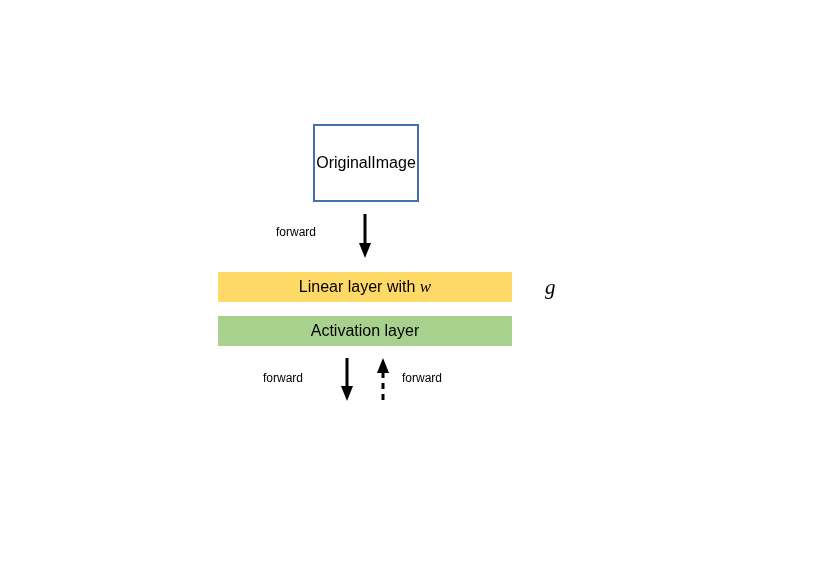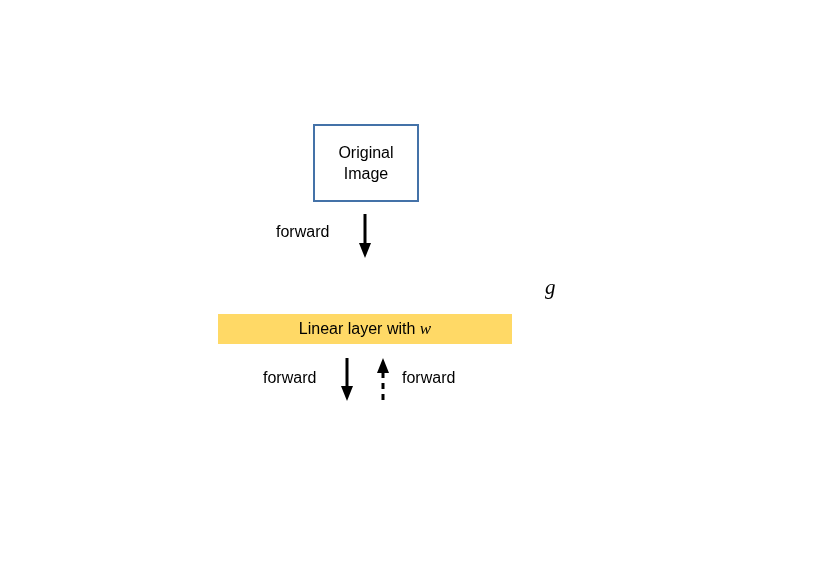--- a/index.html
+++ b/index.html
@@ -28,41 +28,40 @@
   .input-box {
     position: absolute;
     left: 313px;
     top: 124px;
     width: 106px;
     height: 78px;
     box-sizing: border-box;
     border: 2px solid #4472A8;
     background: #ffffff;
     display: flex;
-    flex-direction: column;
+    flex-direction: row;
     align-items: center;
     justify-content: center;
     line-height: 1.32;
   }
   .input-box .line {
     font-size: 16px;
     color: #000000;
     white-space: nowrap;
   }
 
   
   .layer-bar {
     position: absolute;
     left: 218px;
     width: 294px;
     height: 30px;
     display: flex;
     align-items: center;
     justify-content: center;
-    margin-top: 42px;
   }
   .layer-bar .bar-label {
     font-size: 16px;
     color: #000000;
     white-space: nowrap;
   }
   .layer-bar .bar-label .math {
     font-family: "Liberation Serif", serif;
     font-style: italic;
     font-size: 17px;
@@ -84,21 +83,21 @@
     font-family: "Liberation Serif", serif;
     font-style: italic;
     font-size: 21px;
     color: #000000;
     line-height: 26px;
   }
 
   
   .flow-label {
     position: absolute;
-    font-size: 16px;
+    font-size: 12px;
     color: #000000;
     white-space: nowrap;
     line-height: 20px;
   }
   #label-forward-top  { left: 276px; top: 222px; }
   #label-forward-bot  { left: 263px; top: 368px; }
   #label-backward     { left: 402px; top: 368px; }
 
   
   .arrow {
@@ -124,20 +123,23 @@
     <line x1="10" y1="2" x2="10" y2="35" stroke="#000000" stroke-width="3"></line>
     <polygon points="10,46 4,31 16,31" fill="#000000"></polygon>
   </svg>
 
   <div class="layer-bar" id="linear-bar">
     <span class="bar-label"><span>Linear layer with </span><span class="math">w</span></span>
   </div>
 
   <div class="side-symbol">g</div>
 
+  <div class="layer-bar" id="activation-bar">
+    <span class="bar-label">Activation layer</span>
+  </div>
 
   <div class="flow-label" id="label-forward-bot">forward</div>
 
   <svg class="arrow" id="arrow-forward-bot" width="20" height="48" viewBox="0 0 20 48">
     <line x1="10" y1="2" x2="10" y2="34" stroke="#000000" stroke-width="3"></line>
     <polygon points="10,45 4,30 16,30" fill="#000000"></polygon>
   </svg>
 
   <svg class="arrow" id="arrow-backward" width="20" height="48" viewBox="0 0 20 48">
     <line x1="10" y1="44" x2="10" y2="14" stroke="#000000" stroke-width="3" stroke-dasharray="6,5"></line>

